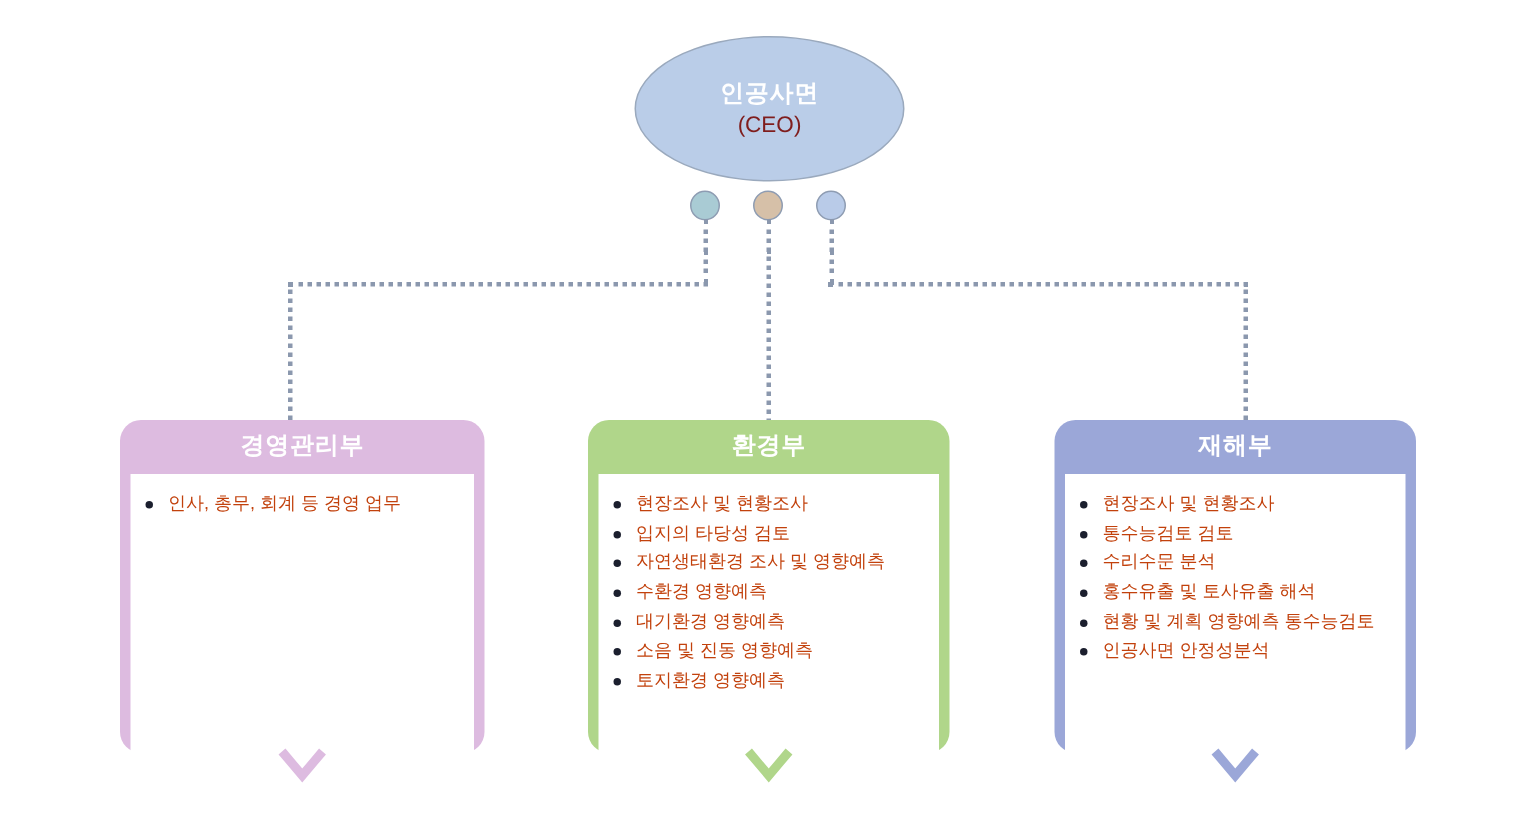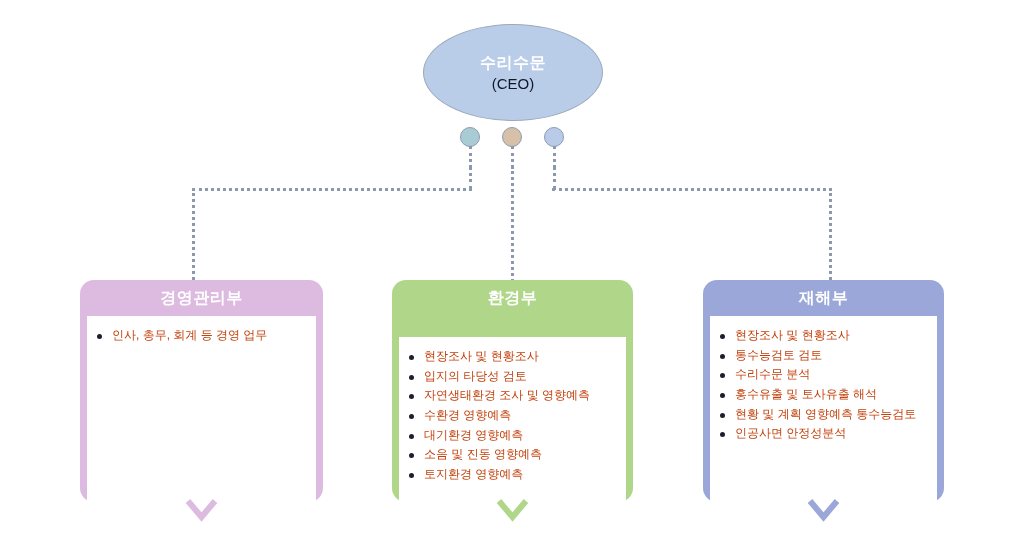--- a/index.html
+++ b/index.html
@@ -41,21 +41,21 @@
     gap: 5px;
   }
   .ceo-line-1 {
     color: #ffffff;
     font-size: 16px;
     font-weight: bold;
     letter-spacing: 0.5px;
     line-height: 1;
   }
   .ceo-line-2 {
-    color: #0f172a;
+    color: #7f1d1d;
     font-size: 15px;
     font-weight: normal;
     line-height: 1;
   }
 
   
   .bulb {
     position: absolute;
     width: 20px;
     height: 20px;
@@ -103,21 +103,21 @@
   .dept {
     position: absolute;
     top: 280px;
     box-sizing: border-box;
     border-radius: 14px;
     padding: 0 7px 0 7px;
     display: flex;
     flex-direction: column;
   }
   .dept-mgmt  { left: 80px;  width: 243px; height: 222px; background: #ddbbe0; }
-  .dept-env   { left: 392px; width: 241px; height: 222px; background: #b0d68a; gap: 21px; }
+  .dept-env   { left: 392px; width: 241px; height: 222px; background: #b0d68a; }
   .dept-dis   { left: 703px; width: 241px; height: 222px; background: #9ba7d8; }
 
   .dept-header {
     height: 36px;
     line-height: 36px;
     text-align: center;
     color: #ffffff;
     font-size: 16px;
     font-weight: bold;
     letter-spacing: 0.5px;
@@ -167,21 +167,21 @@
     overflow: visible;
   }
   .dept-notch svg { display: block; overflow: visible; }
 </style>
 </head>
 <body>
 
 <div id="org-chart">
 
   <div class="ceo-node">
-    <div class="ceo-line-1">수리수문</div>
+    <div class="ceo-line-1">인공사면</div>
     <div class="ceo-line-2">(CEO)</div>
   </div>
 
   <div class="bulb bulb-left"></div>
   <div class="bulb bulb-mid"></div>
   <div class="bulb bulb-right"></div>
 
   <div class="bulb-stem stem-left"></div>
   <div class="bulb-stem stem-mid"></div>
   <div class="bulb-stem stem-right"></div>

